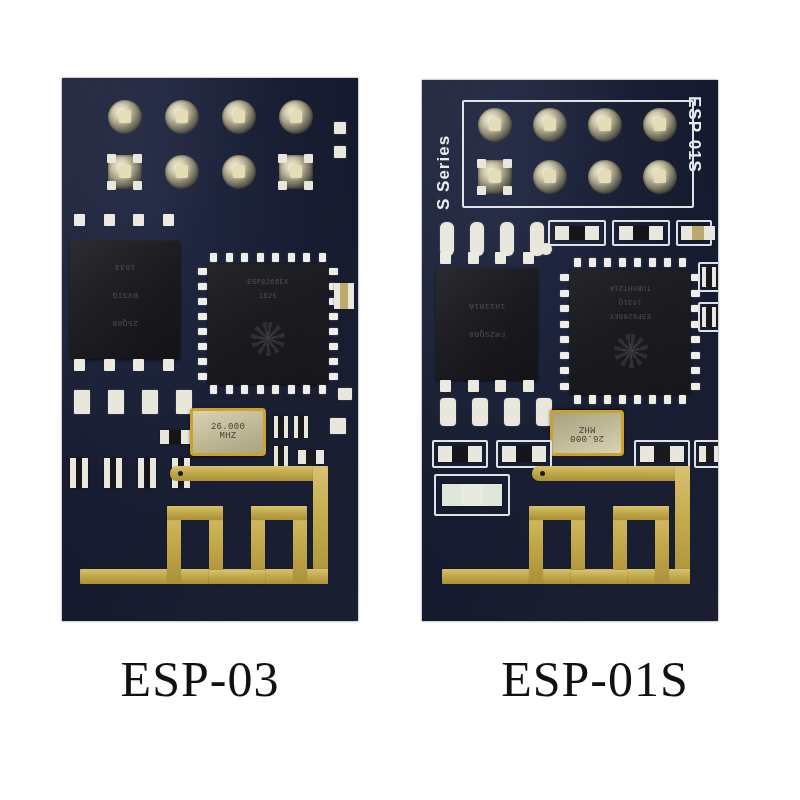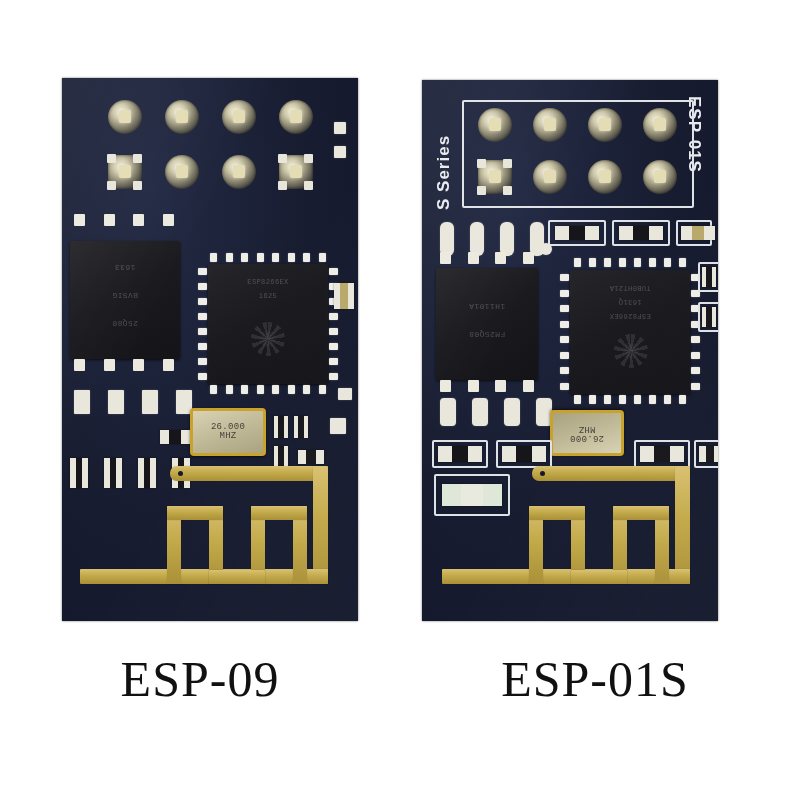--- a/index.html
+++ b/index.html
@@ -467,16 +467,16 @@
       <b style="left:191px; top:426px; width:14px; height:78px;"></b>
       <b style="left:233px; top:426px; width:14px; height:78px;"></b>
       <b style="left:107px; top:426px; width:56px; height:14px;"></b>
       <b style="left:191px; top:426px; width:56px; height:14px;"></b>
       <b style="left:149px; top:490px; width:56px; height:14px;"></b>
     </div>
 
     <div class="sheen"></div>
   </div>
 
-  <div class="caption c1">ESP-09</div>
+  <div class="caption c1">ESP-03</div>
   <div class="caption c2">ESP-01S</div>
 
 </div>
 
 </body></html>

